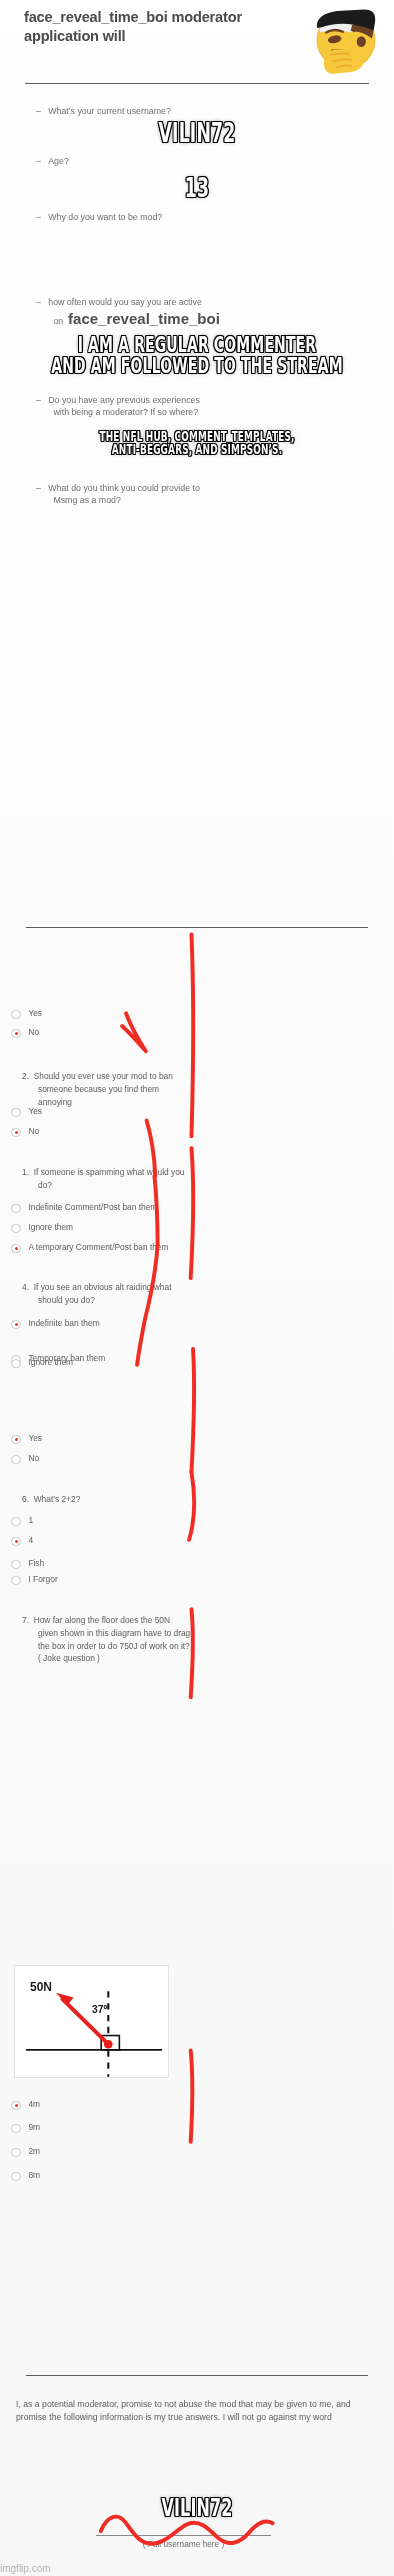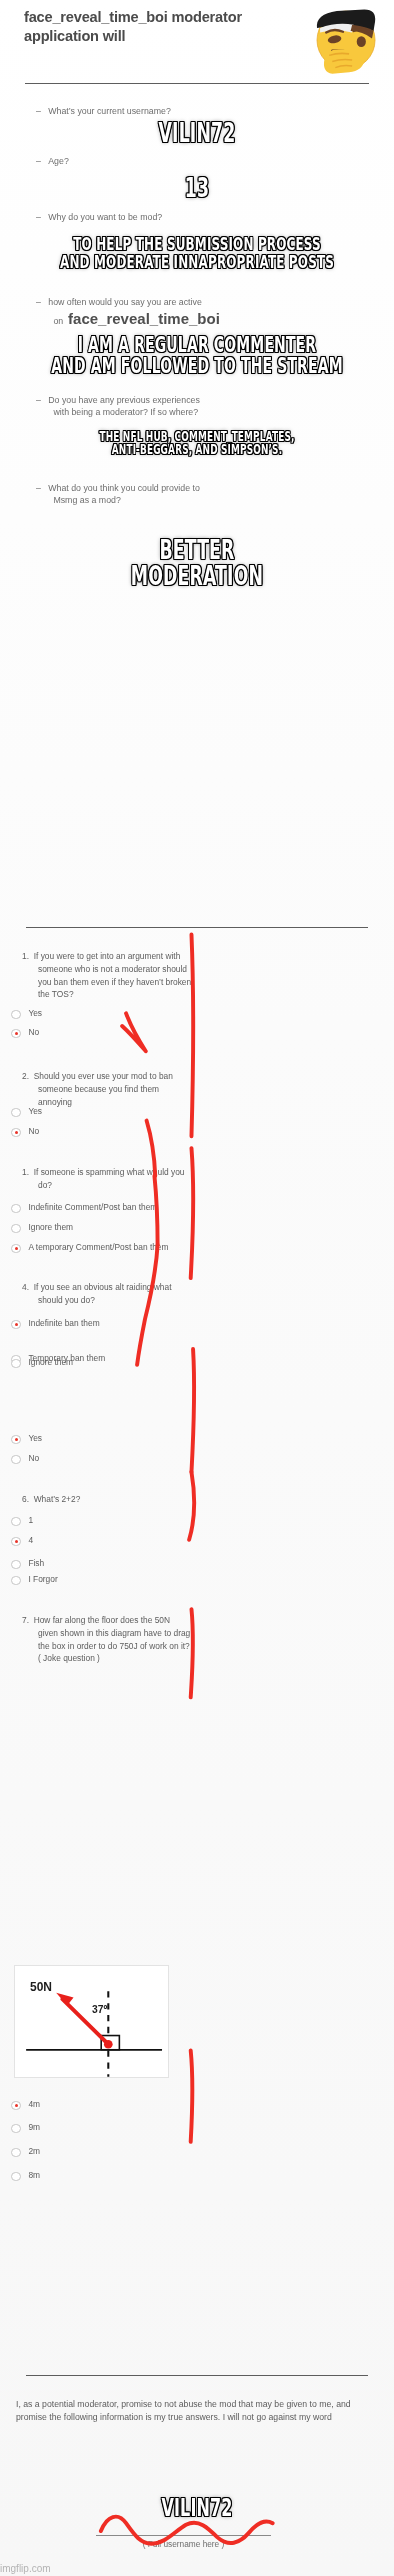--- a/index.html
+++ b/index.html
@@ -162,24 +162,20 @@
   <div class="q-bullet" style="top:155px;">
     –&nbsp;&nbsp;&nbsp;<span>Age?</span>
   </div>
   <div class="impact" style="top:175px; font-size:26px;">
     <span class="ln">13</span>
   </div>
 
   <div class="q-bullet" style="top:211px;">
     –&nbsp;&nbsp;&nbsp;<span>Why do you want to be mod?</span>
   </div>
-  <div class="impact" style="top:235px; font-size:18px;">
-    <span class="ln">TO HELP THE SUBMISSION PROCESS</span>
-    <span class="ln">AND MODERATE INNAPROPRIATE POSTS</span>
-  </div>
 
   <div class="q-bullet" style="top:296px;">
     –&nbsp;&nbsp;&nbsp;<span>how often would you say you are active</span><br>
     <span style="margin-left:17.4px; display:inline-block;"><span>on</span>&nbsp;&nbsp;<b>face_reveal_time_boi</b></span>
   </div>
   <div class="impact" style="top:335px; font-size:21px;">
     <span class="ln">I AM A REGULAR COMMENTER</span>
     <span class="ln">AND AM FOLLOWED TO THE STREAM</span>
   </div>
 
@@ -189,30 +185,23 @@
   </div>
   <div class="impact" style="top:430px; font-size:13.4px;">
     <span class="ln">THE NFL HUB, COMMENT_TEMPLATES,</span>
     <span class="ln">ANTI-BEGGARS, AND SIMPSON’S.</span>
   </div>
 
   <div class="q-bullet" style="top:482px;">
     –&nbsp;&nbsp;&nbsp;<span>What do you think you could provide to</span><br>
     <span style="margin-left:17.4px; display:inline-block;">Msmg as a mod?</span>
   </div>
-  <div class="impact" style="top:537px; font-size:26px;">
-    <span class="ln">BETTER</span>
-    <span class="ln">MODERATION</span>
-  </div>
 
   <div class="rule r2"></div>
 
-  <div class="quiz-q" style="top:950px;">
-    <span>1.</span>&nbsp;&nbsp;<span>If you were to get into an argument with someone who is not a moderator should you ban them even if they haven’t broken the TOS?</span>
-  </div>
   <div class="opt" style="top:1008px;">
     <span class="dot"></span>
     <span class="lbl">Yes</span>
   </div>
   <div class="opt sel" style="top:1027px;">
     <span class="dot"></span>
     <span class="lbl">No</span>
   </div>
 
   <div class="quiz-q" style="top:1070px;">

